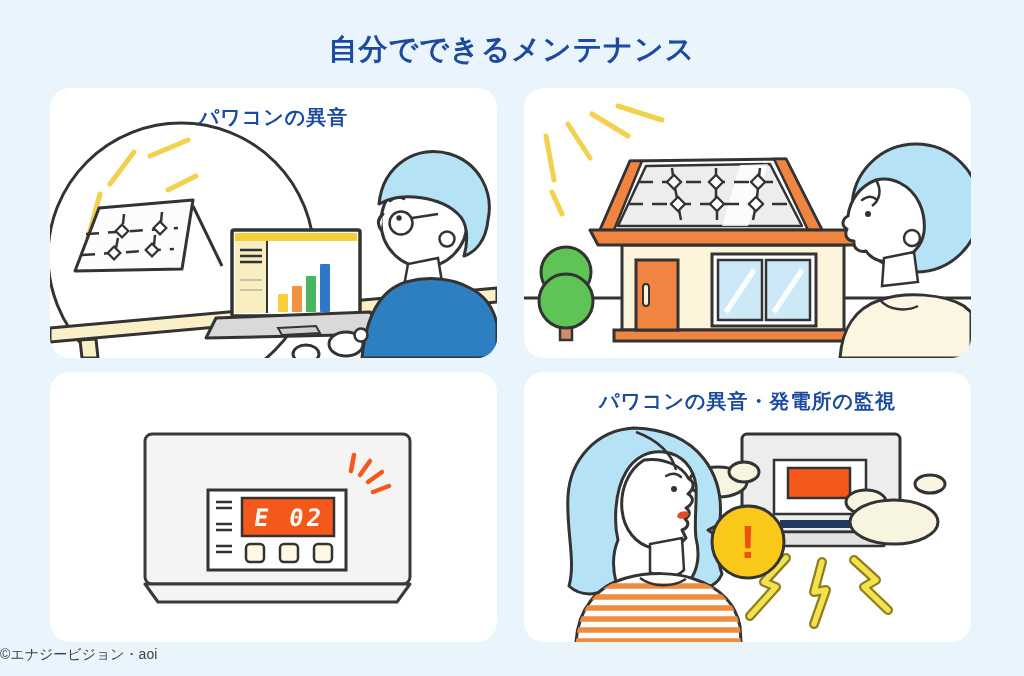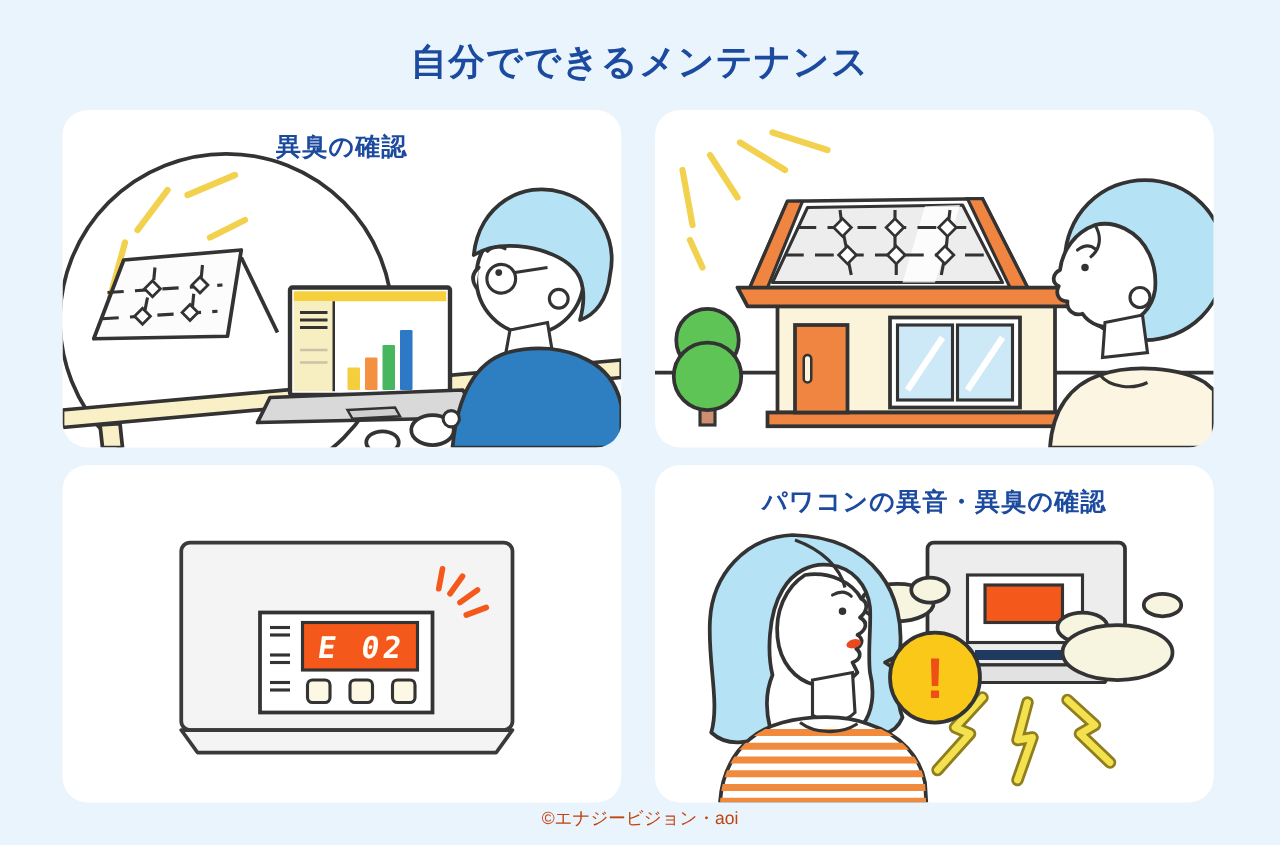--- a/index.html
+++ b/index.html
@@ -24,35 +24,35 @@
     background:#ffffff;border-radius:20px;position:relative;overflow:hidden;
   }
   .card h2{
     margin:0;padding-top:16px;text-align:center;
     font-size:20px;font-weight:bold;color:#1b4a9e;
     position:relative;z-index:2;letter-spacing:1px;
   }
   .card svg{position:absolute;left:0;top:0;width:100%;height:100%;z-index:1;}
   .footer{
     position:absolute;bottom:12px;left:0;width:100%;
-    text-align:center;font-size:14px;color:#c2410c;
+    font-size:14px;color:#404040;
   }
   .seg{font-family:"DejaVu Sans Mono","Liberation Mono",monospace;font-weight:bold;letter-spacing:3px;}
 </style>
 </head>
 <body>
 
 <div class="page">
 
   <h1 class="page-title">自分でできるメンテナンス</h1>
 
   <div class="grid">
 
     <div class="card">
-      <h2>異臭の確認</h2>
+      <h2>パワコンの異音</h2>
       <svg viewBox="0 0 447 270">
 
         <g>
           <path d="M206,176 L256,208 L204,216 Z" fill="#fff" stroke="#333" stroke-width="3" stroke-linejoin="round"></path>
           <circle cx="131" cy="168" r="133" fill="#fff" stroke="#333" stroke-width="3"></circle>
         </g>
         <g stroke="#f2d14e" stroke-width="5" stroke-linecap="round">
           <line x1="38" y1="150" x2="50" y2="106"></line>
           <line x1="60" y1="96" x2="84" y2="64"></line>
           <line x1="100" y1="68" x2="138" y2="52"></line>
@@ -227,21 +227,21 @@
         <g stroke="#f4581a" stroke-width="4.5" stroke-linecap="round">
           <line x1="301" y1="99" x2="304" y2="83"></line>
           <line x1="310" y1="103" x2="320" y2="89"></line>
           <line x1="318" y1="110" x2="332" y2="100"></line>
           <line x1="323" y1="120" x2="339" y2="114"></line>
         </g>
       </svg>
     </div>
 
     <div class="card">
-      <h2>パワコンの異音・異臭の確認</h2>
+      <h2>パワコンの異音・発電所の監視</h2>
       <svg viewBox="0 0 447 270">
         <defs>
           <clipPath id="shirt4">
             <path d="M52,270 C54,238 72,214 102,206 C124,200 152,200 170,207 C198,216 212,234 216,254 L217,270 Z"></path>
           </clipPath>
         </defs>
 
         <g>
           <rect x="218" y="62" width="158" height="98" rx="5" fill="#ededed" stroke="#333" stroke-width="3"></rect>
           <rect x="250" y="88" width="92" height="54" fill="#fff" stroke="#333" stroke-width="2.5"></rect>

